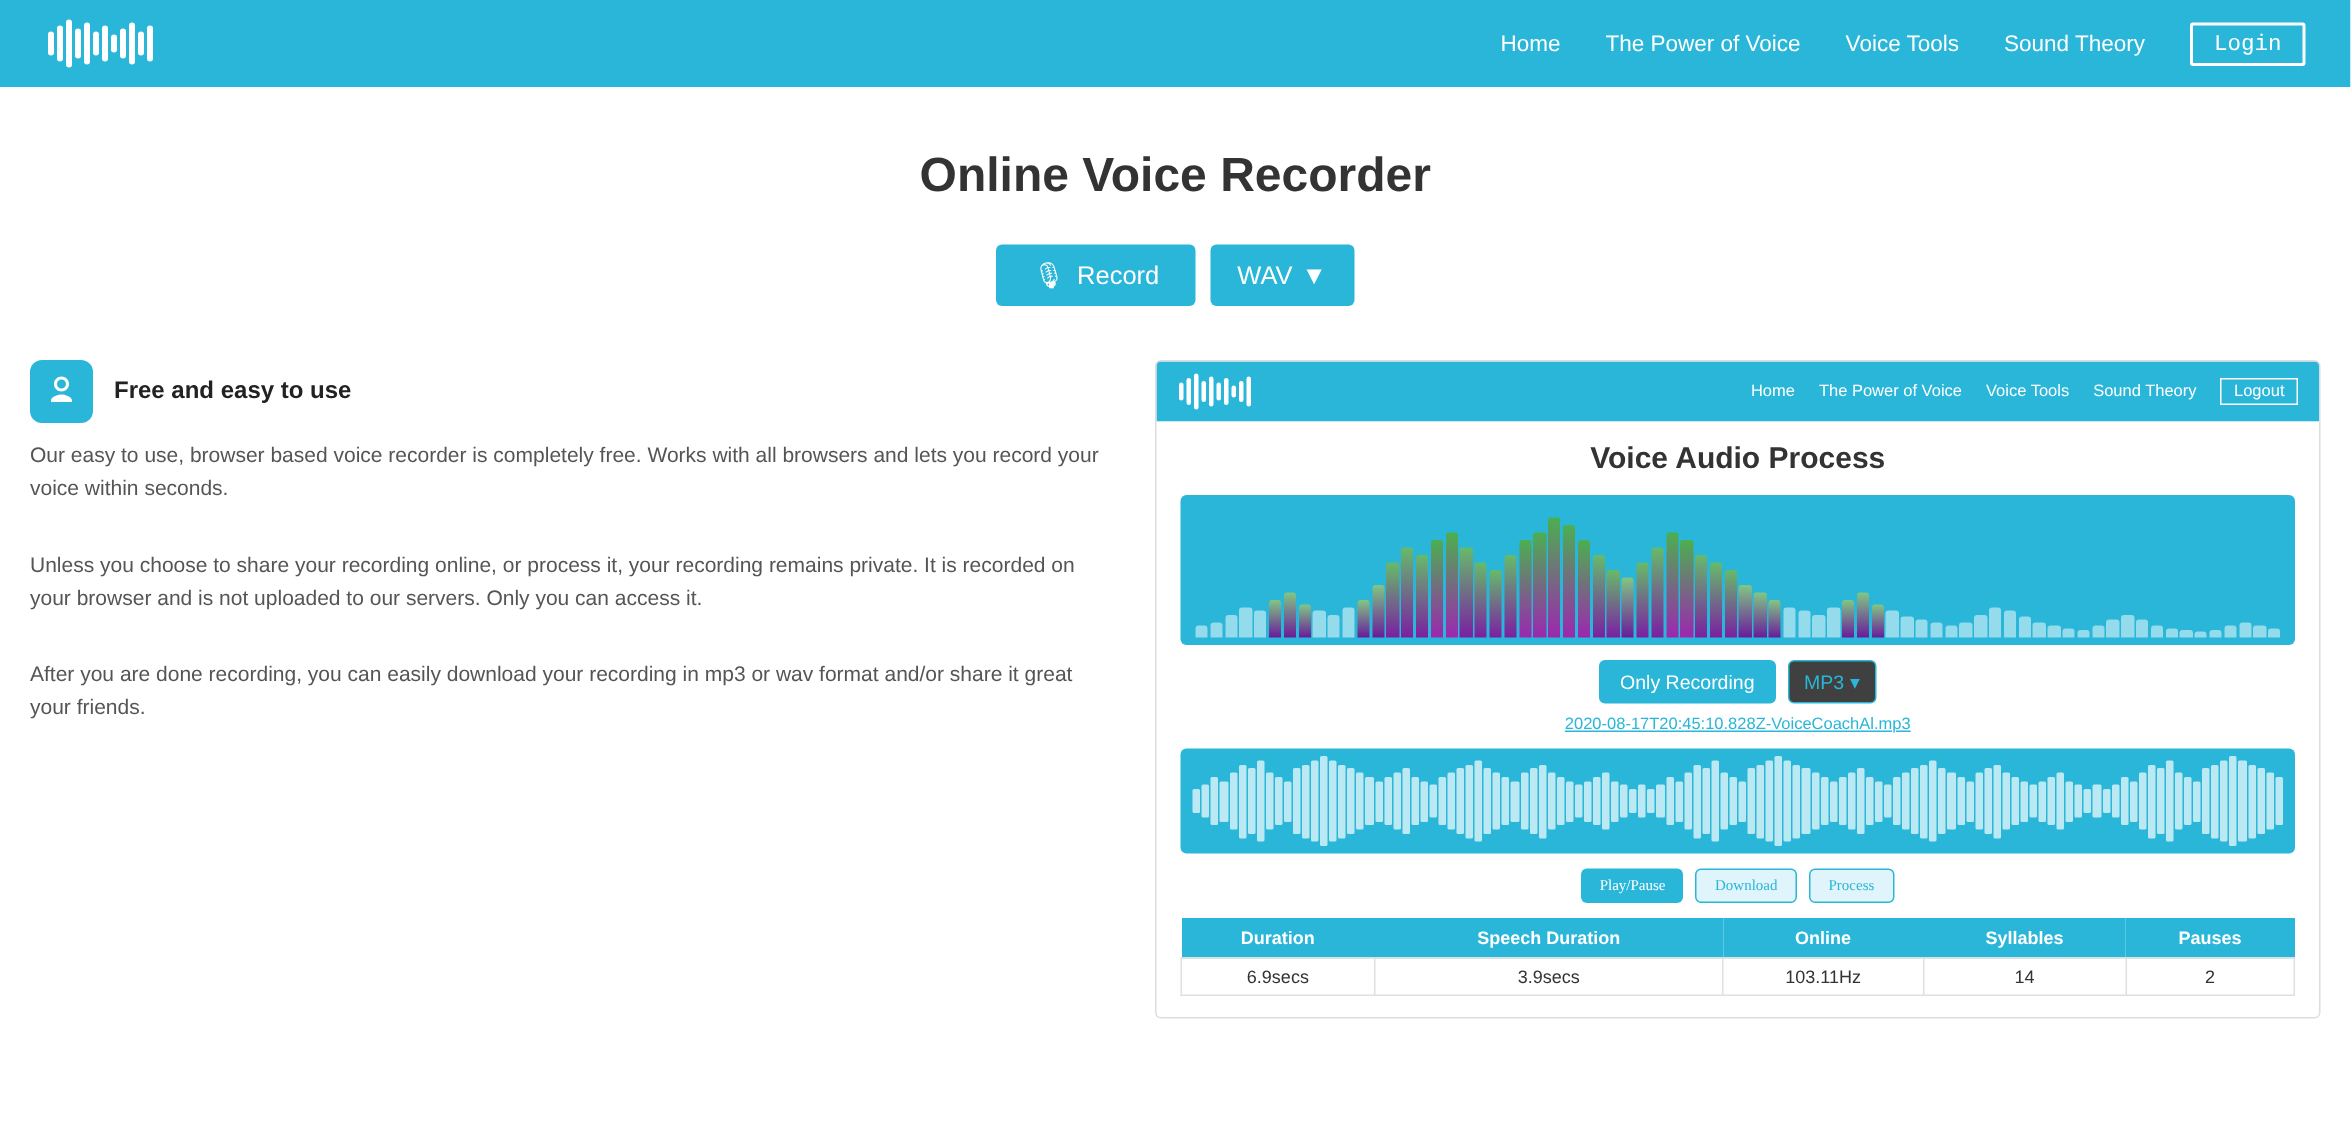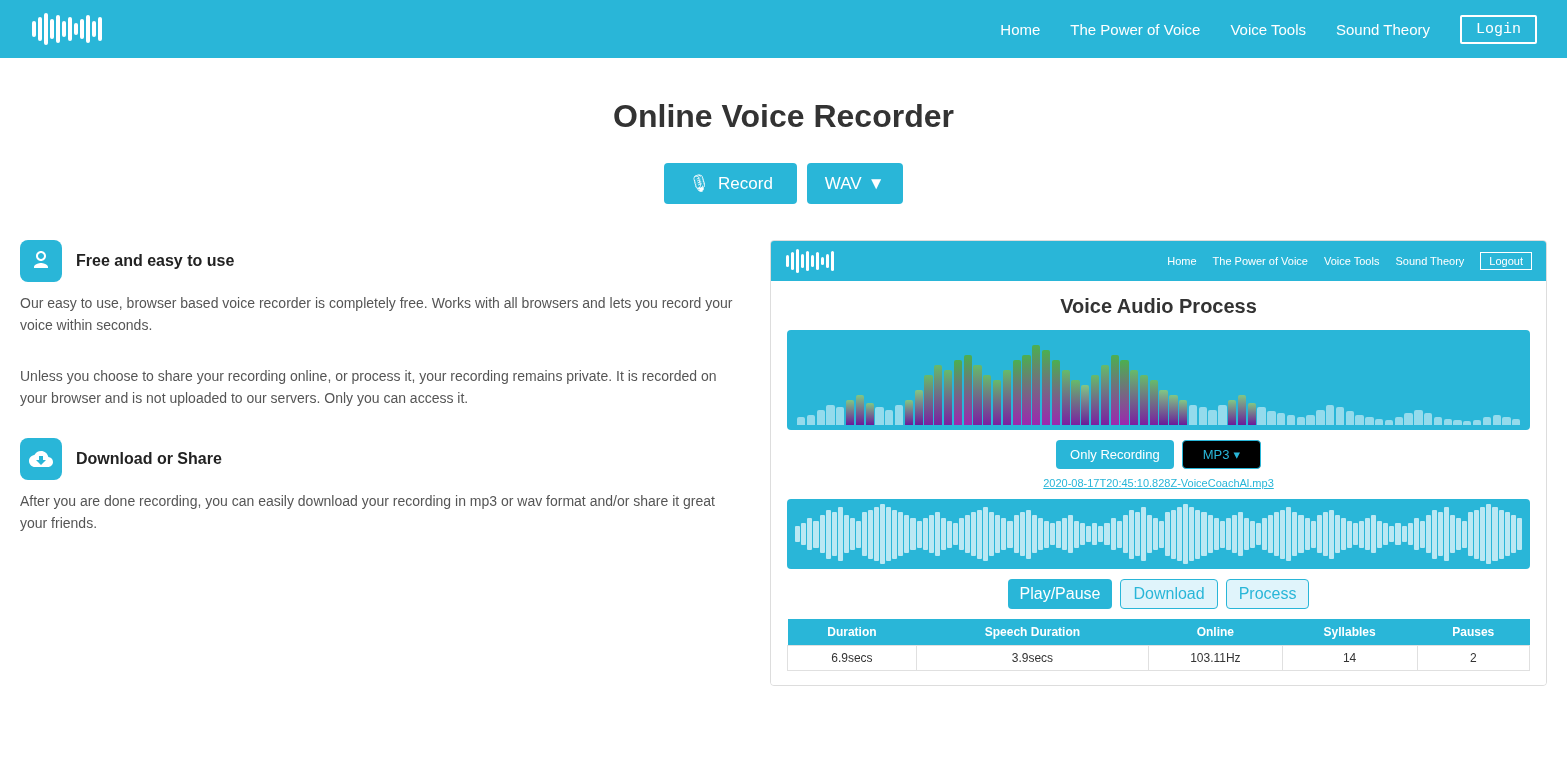--- a/index.html
+++ b/index.html
@@ -251,24 +251,24 @@
       background: #29b6d8;
       color: #fff;
       border: none;
       padding: 6px 14px;
       font-size: 13px;
       border-radius: 4px;
       cursor: pointer;
     }
 
     .mp3-btn {
-      background: #000000;
+      background: #404040;
       color: #29b6d8;
       border: 1px solid #29b6d8;
-      padding: 6px 20px;
+      padding: 6px 10px;
       font-size: 13px;
       border-radius: 4px;
       cursor: pointer;
       display: flex;
       align-items: center;
       gap: 4px;
     }
 
     .file-link {
       text-align: center;
@@ -306,23 +306,24 @@
       justify-content: center;
       gap: 8px;
       margin-bottom: 10px;
     }
 
     .play-btn, .download-btn, .process-btn {
       background: #e0f4fb;
       color: #29b6d8;
       border: 1px solid #29b6d8;
       padding: 5px 12px;
-      font-size: 16px;
-      border-radius: 4px;
-      cursor: pointer;
+      font-size: 10px;
+      border-radius: 4px;
+      cursor: pointer;
+      font-family: Liberation Serif, serif;
     }
     .play-btn { background: #29b6d8; color: #fff; border: none; }
 
     
     .stats-table {
       width: 100%;
       border-collapse: collapse;
       font-size: 12px;
     }
     .stats-table th {
@@ -399,28 +400,20 @@
           <span class="feature-title">Free and easy to use</span>
         </div>
         <p class="feature-text">Our easy to use, browser based voice recorder is completely free. Works with all browsers and lets you record your voice within seconds.</p>
       </div>
 
       <div class="feature">
         <p class="feature-text">Unless you choose to share your recording online, or process it, your recording remains private. It is recorded on your browser and is not uploaded to our servers. Only you can access it.</p>
       </div>
 
       <div class="feature">
-        <div class="feature-header">
-          <div class="feature-icon-wrap">
-            <svg viewBox="0 0 24 24">
-              <path d="M19.35 10.04C18.67 6.59 15.64 4 12 4 9.11 4 6.6 5.64 5.35 8.04 2.34 8.36 0 10.91 0 14c0 3.31 2.69 6 6 6h13c2.76 0 5-2.24 5-5 0-2.64-2.05-4.78-4.65-4.96zM17 13l-5 5-5-5h3V9h4v4h3z"></path>
-            </svg>
-          </div>
-          <span class="feature-title">Download or Share</span>
-        </div>
         <p class="feature-text">After you are done recording, you can easily download your recording in mp3 or wav format and/or share it great your friends.</p>
       </div>
     </div>
 
     <div class="right-col">
 
       <div class="mini-header">
         <svg class="mini-logo" viewBox="0 0 56 26">
           <g fill="white">
             <rect x="1" y="7" width="3" height="12" rx="1.5"></rect>

